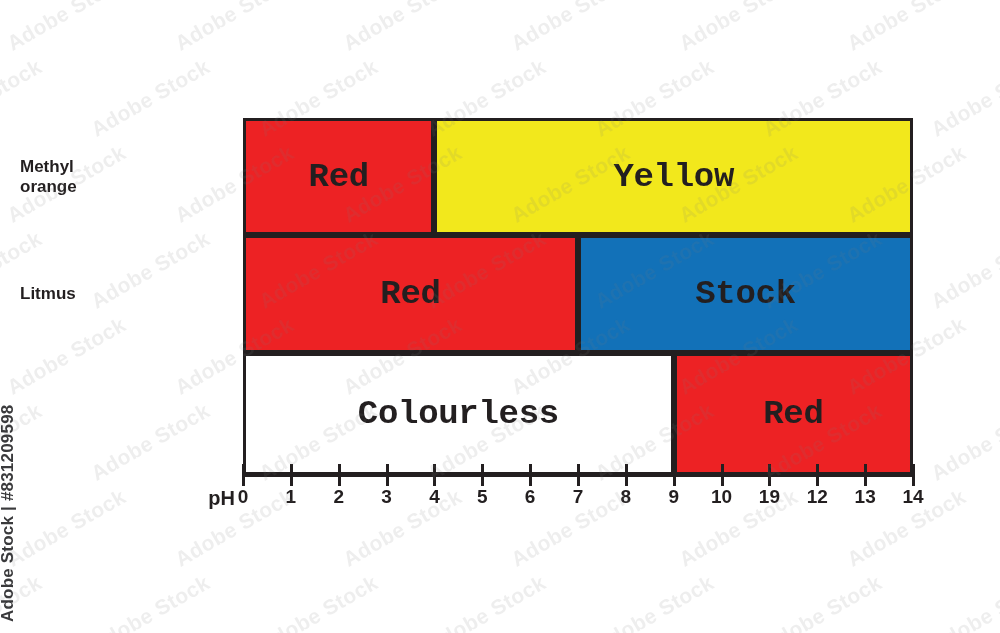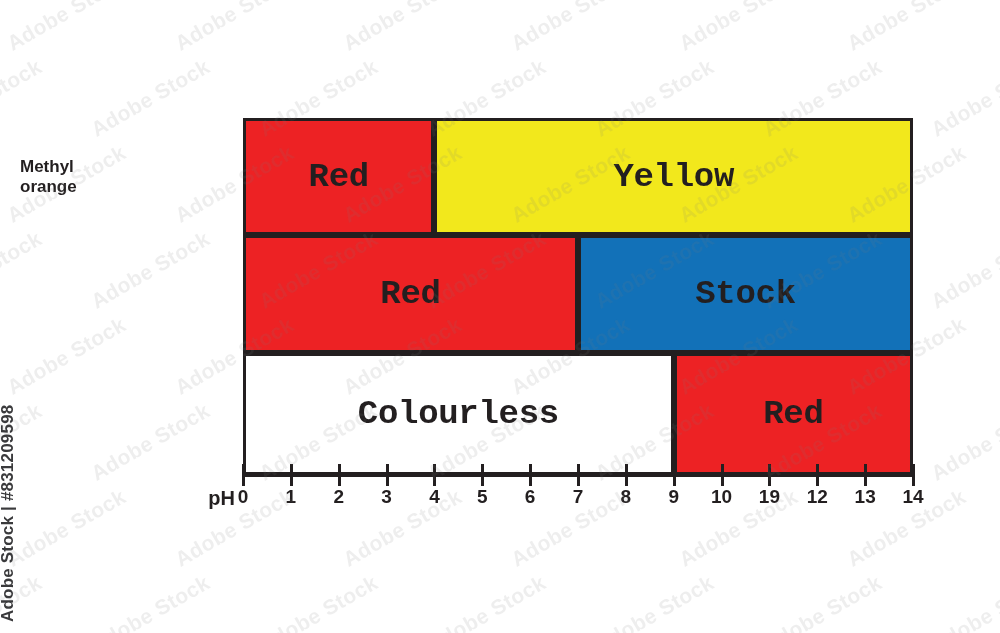--- a/index.html
+++ b/index.html
@@ -201,20 +201,21 @@
     <div class="wm-tile" style="left: 756px; top: 602px;">Adobe Stock</div>
     <div class="wm-tile" style="left: 924px; top: 602px;">Adobe Stock</div>
   </div>
 <div id="watermark-id">Adobe Stock | #831209598</div>
 
 <div id="diagram">
 
   <div class="row-label" id="row-label-methyl-orange">Methyl
 orange</div>
 
+  <div class="row-label" id="row-label-litmus">Litmus</div>
 
 
   <div id="bands-container">
       <div class="band" style="left: 243px; top: 118px; width: 191.429px; height: 117px; background: rgb(237, 34, 36);">
         <span class="band-text" style="color: rgb(35, 31, 32);">Red</span>
       </div>
       <div class="band" style="left: 434.429px; top: 118px; width: 478.571px; height: 117px; background: rgb(242, 232, 28);">
         <span class="band-text" style="color: rgb(35, 31, 32);">Yellow</span>
       </div>
       <div class="band" style="left: 243px; top: 235px; width: 335px; height: 118px; background: rgb(237, 34, 36);">

